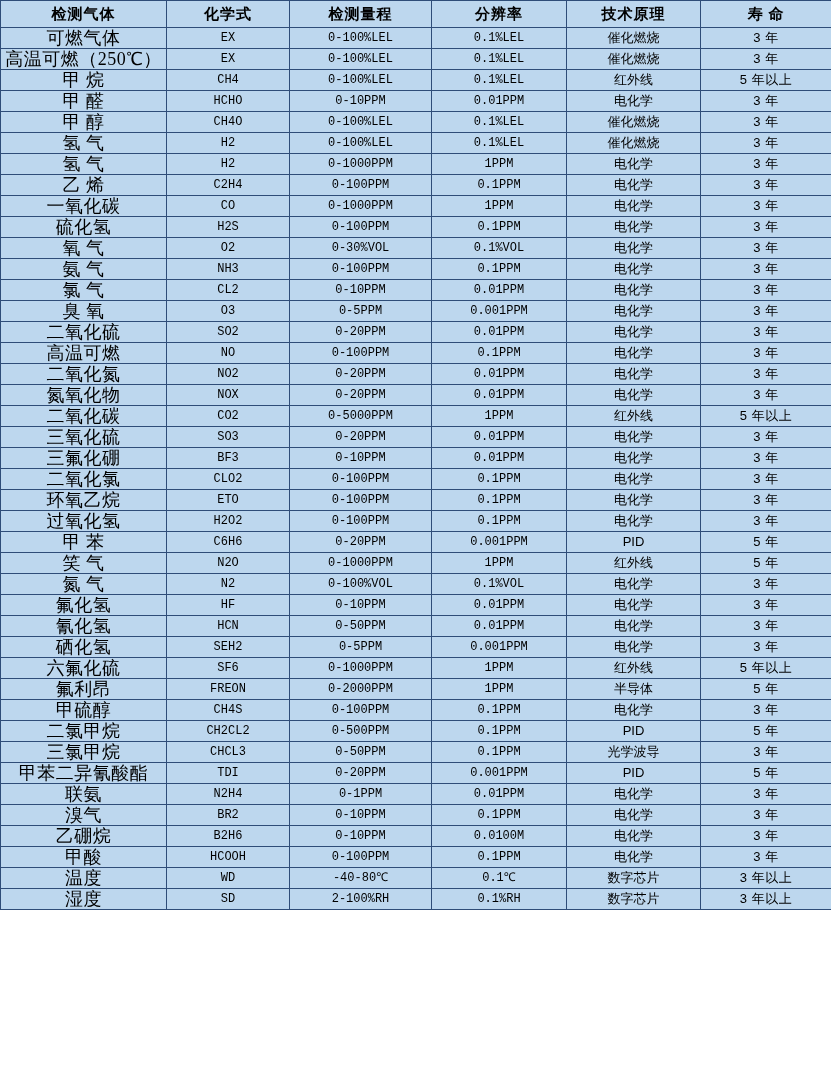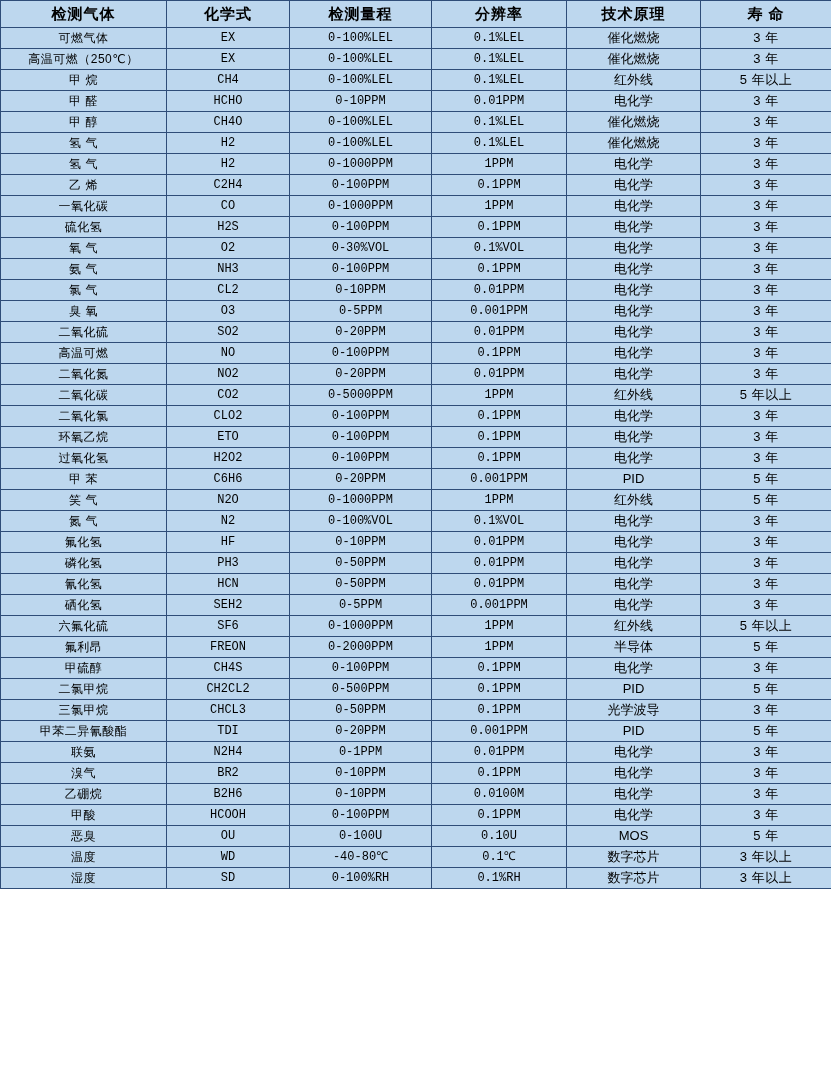--- a/index.html
+++ b/index.html
@@ -35,27 +35,29 @@
     line-height: 20px;
     overflow: hidden;
     white-space: nowrap;
   }
   #gas-table thead th {
     font-weight: bold;
     font-size: 15px;
     letter-spacing: 1px;
     height: 26px;
     line-height: 26px;
+    font-family: Liberation Serif, serif;
   }
   #gas-table tbody td {
     font-size: 13px;
   }
   #gas-table tbody td.col-name {
-    font-size: 12px;
+    font-size: 18px;
     letter-spacing: 0.5px;
+    font-family: Liberation Serif, serif;
   }
   #gas-table tbody td.col-formula,
   #gas-table tbody td.col-range,
   #gas-table tbody td.col-res {
     font-family: "Liberation Mono", "DejaVu Sans Mono", monospace;
     font-size: 12px;
     letter-spacing: 0;
   }
   #gas-table tbody td.col-life {
     letter-spacing: 0.5px;
@@ -214,26 +216,50 @@
       </tr>
       <tr>
         <td class="col-name">二氧化氮</td>
         <td class="col-formula">NO2</td>
         <td class="col-range">0-20PPM</td>
         <td class="col-res">0.01PPM</td>
         <td class="col-principle">电化学</td>
         <td class="col-life">3 年</td>
       </tr>
       <tr>
+        <td class="col-name">氮氧化物</td>
+        <td class="col-formula">NOX</td>
+        <td class="col-range">0-20PPM</td>
+        <td class="col-res">0.01PPM</td>
+        <td class="col-principle">电化学</td>
+        <td class="col-life">3 年</td>
+      </tr>
+      <tr>
         <td class="col-name">二氧化碳</td>
         <td class="col-formula">CO2</td>
         <td class="col-range">0-5000PPM</td>
         <td class="col-res">1PPM</td>
         <td class="col-principle">红外线</td>
         <td class="col-life">5 年以上</td>
+      </tr>
+      <tr>
+        <td class="col-name">三氧化硫</td>
+        <td class="col-formula">SO3</td>
+        <td class="col-range">0-20PPM</td>
+        <td class="col-res">0.01PPM</td>
+        <td class="col-principle">电化学</td>
+        <td class="col-life">3 年</td>
+      </tr>
+      <tr>
+        <td class="col-name">三氟化硼</td>
+        <td class="col-formula">BF3</td>
+        <td class="col-range">0-10PPM</td>
+        <td class="col-res">0.01PPM</td>
+        <td class="col-principle">电化学</td>
+        <td class="col-life">3 年</td>
       </tr>
       <tr>
         <td class="col-name">二氧化氯</td>
         <td class="col-formula">CLO2</td>
         <td class="col-range">0-100PPM</td>
         <td class="col-res">0.1PPM</td>
         <td class="col-principle">电化学</td>
         <td class="col-life">3 年</td>
       </tr>
       <tr>
@@ -278,28 +304,20 @@
       </tr>
       <tr>
         <td class="col-name">氟化氢</td>
         <td class="col-formula">HF</td>
         <td class="col-range">0-10PPM</td>
         <td class="col-res">0.01PPM</td>
         <td class="col-principle">电化学</td>
         <td class="col-life">3 年</td>
       </tr>
       <tr>
-        <td class="col-name">磷化氢</td>
-        <td class="col-formula">PH3</td>
-        <td class="col-range">0-50PPM</td>
-        <td class="col-res">0.01PPM</td>
-        <td class="col-principle">电化学</td>
-        <td class="col-life">3 年</td>
-      </tr>
-      <tr>
         <td class="col-name">氰化氢</td>
         <td class="col-formula">HCN</td>
         <td class="col-range">0-50PPM</td>
         <td class="col-res">0.01PPM</td>
         <td class="col-principle">电化学</td>
         <td class="col-life">3 年</td>
       </tr>
       <tr>
         <td class="col-name">硒化氢</td>
         <td class="col-formula">SEH2</td>
@@ -380,39 +398,31 @@
         <td class="col-principle">电化学</td>
         <td class="col-life">3 年</td>
       </tr>
       <tr>
         <td class="col-name">甲酸</td>
         <td class="col-formula">HCOOH</td>
         <td class="col-range">0-100PPM</td>
         <td class="col-res">0.1PPM</td>
         <td class="col-principle">电化学</td>
         <td class="col-life">3 年</td>
-      </tr>
-      <tr>
-        <td class="col-name">恶臭</td>
-        <td class="col-formula">OU</td>
-        <td class="col-range">0-100U</td>
-        <td class="col-res">0.10U</td>
-        <td class="col-principle">MOS</td>
-        <td class="col-life">5 年</td>
       </tr>
       <tr>
         <td class="col-name">温度</td>
         <td class="col-formula">WD</td>
         <td class="col-range">-40-80℃</td>
         <td class="col-res">0.1℃</td>
         <td class="col-principle">数字芯片</td>
         <td class="col-life">3 年以上</td>
       </tr>
       <tr>
         <td class="col-name">湿度</td>
         <td class="col-formula">SD</td>
-        <td class="col-range">0-100%RH</td>
+        <td class="col-range">2-100%RH</td>
         <td class="col-res">0.1%RH</td>
         <td class="col-principle">数字芯片</td>
         <td class="col-life">3 年以上</td>
       </tr>
     </tbody>
 </table>
 
 </body></html>

